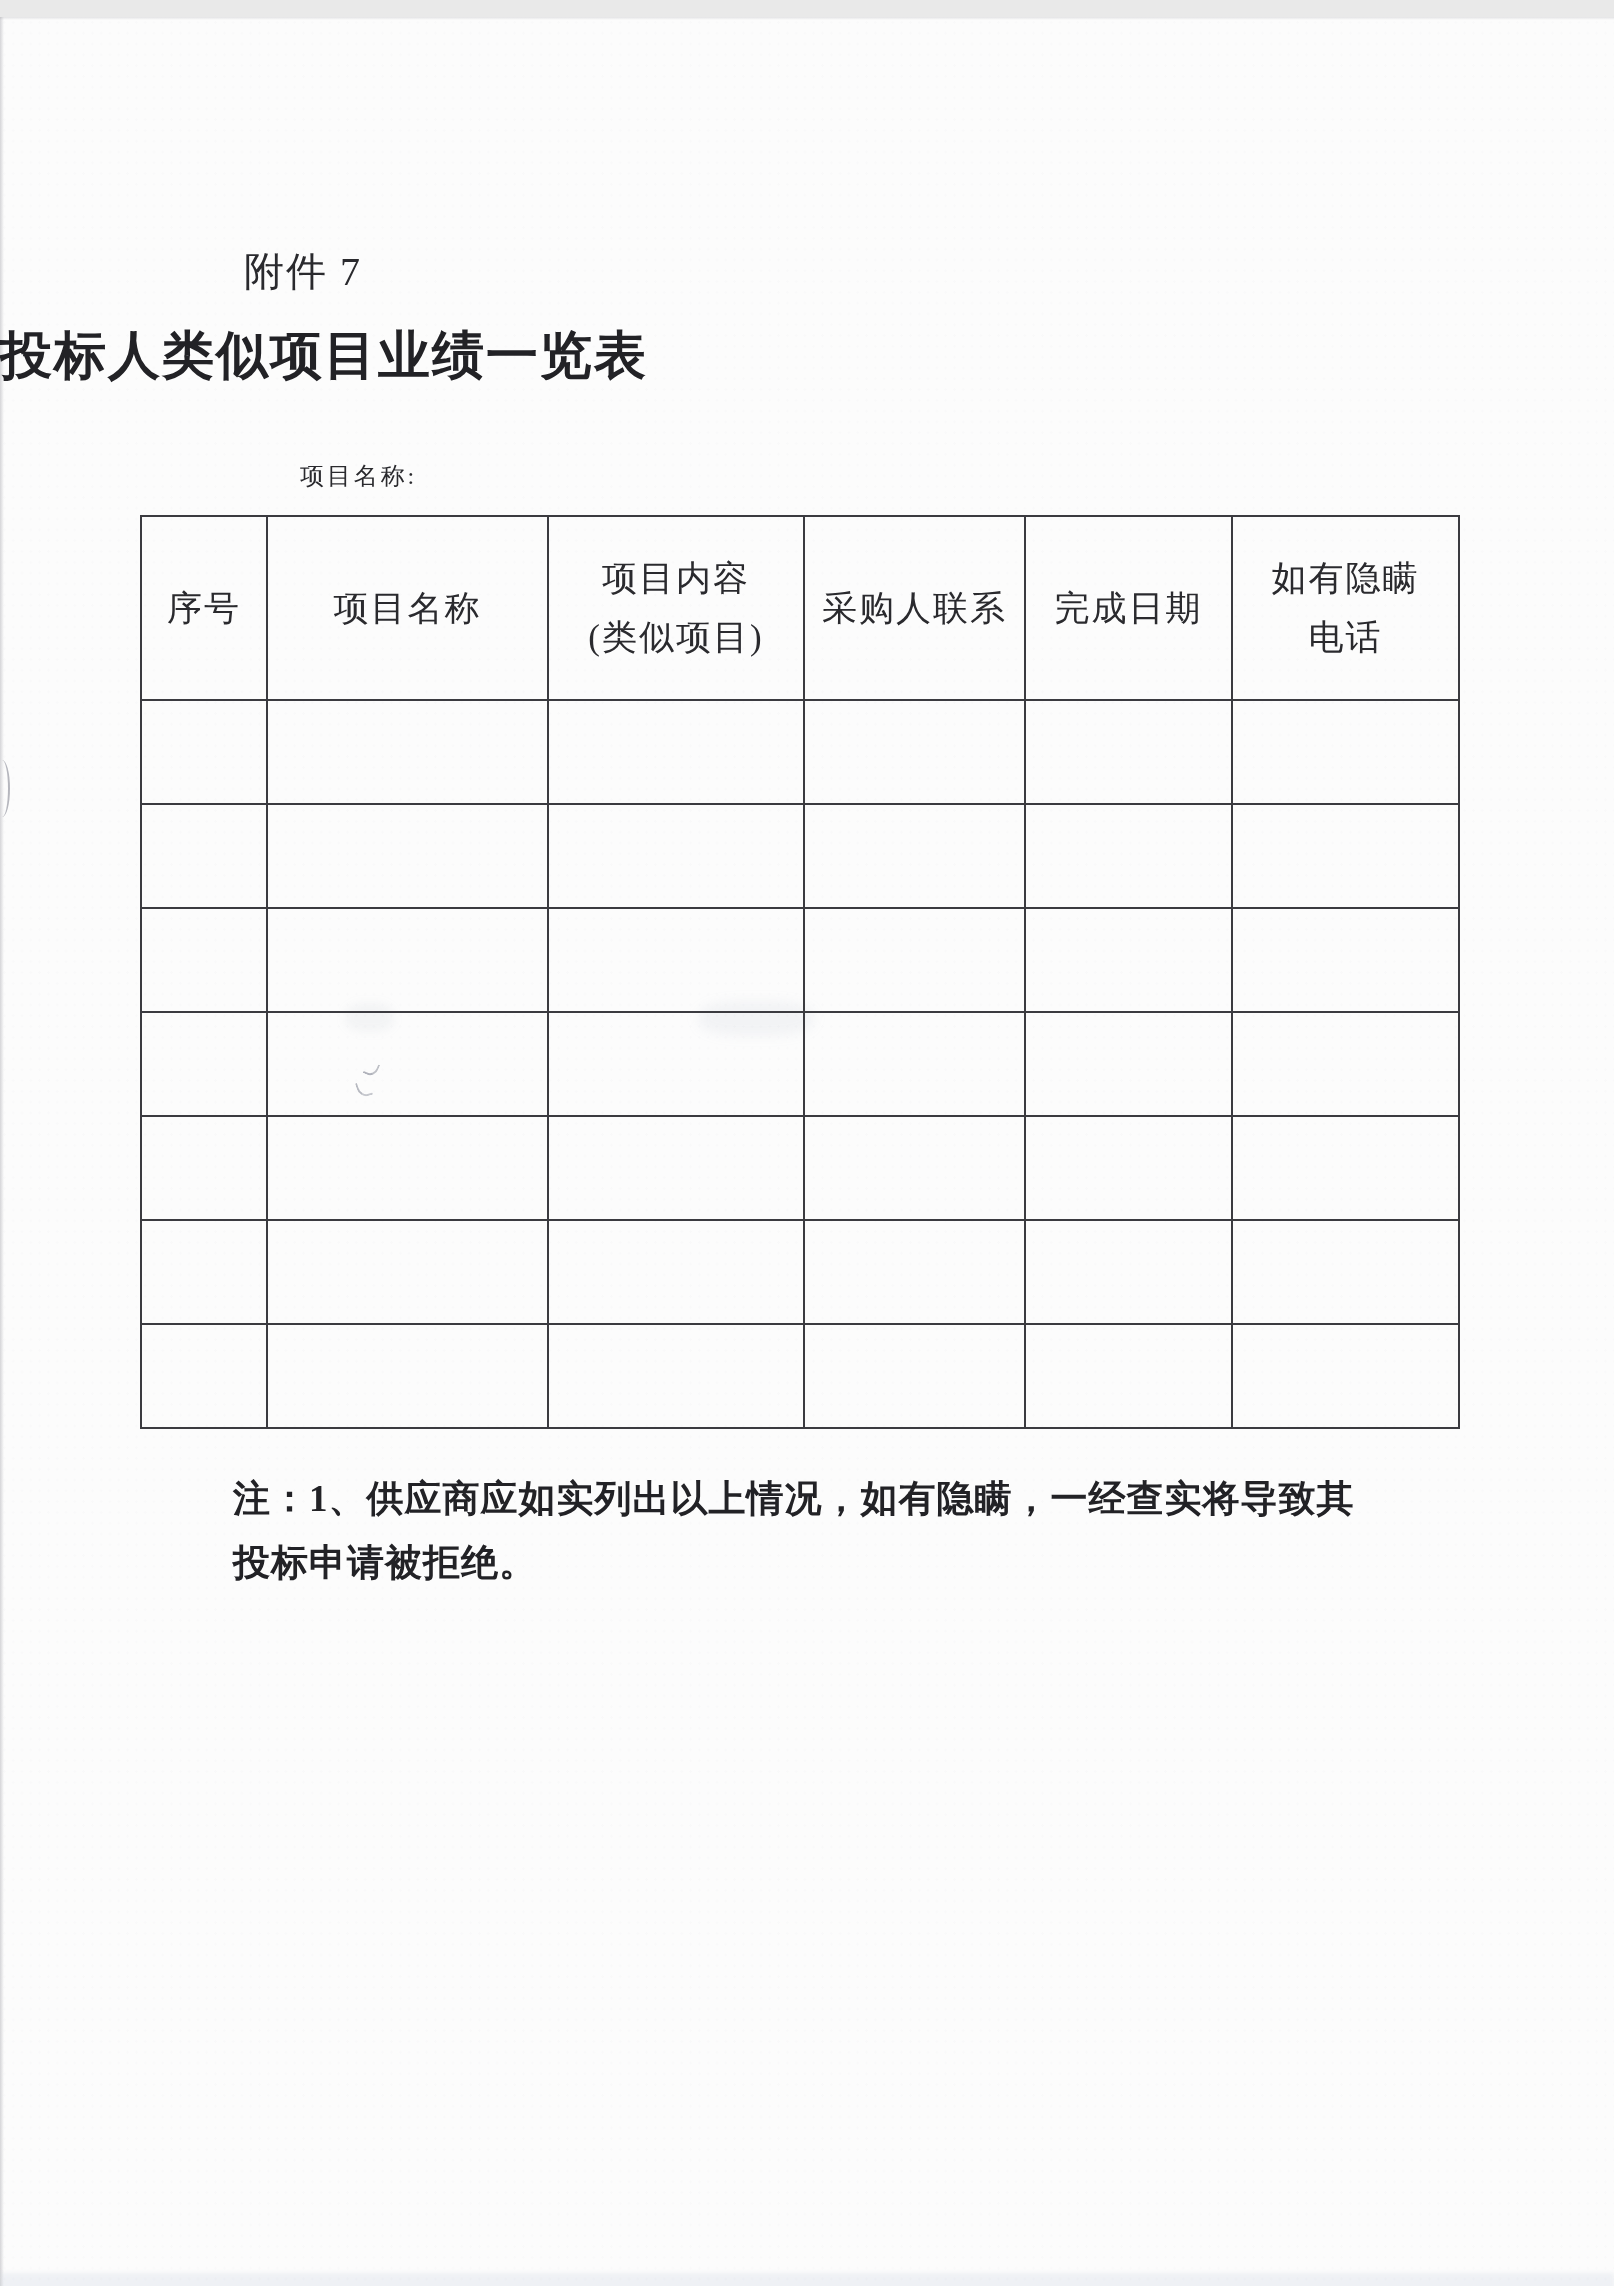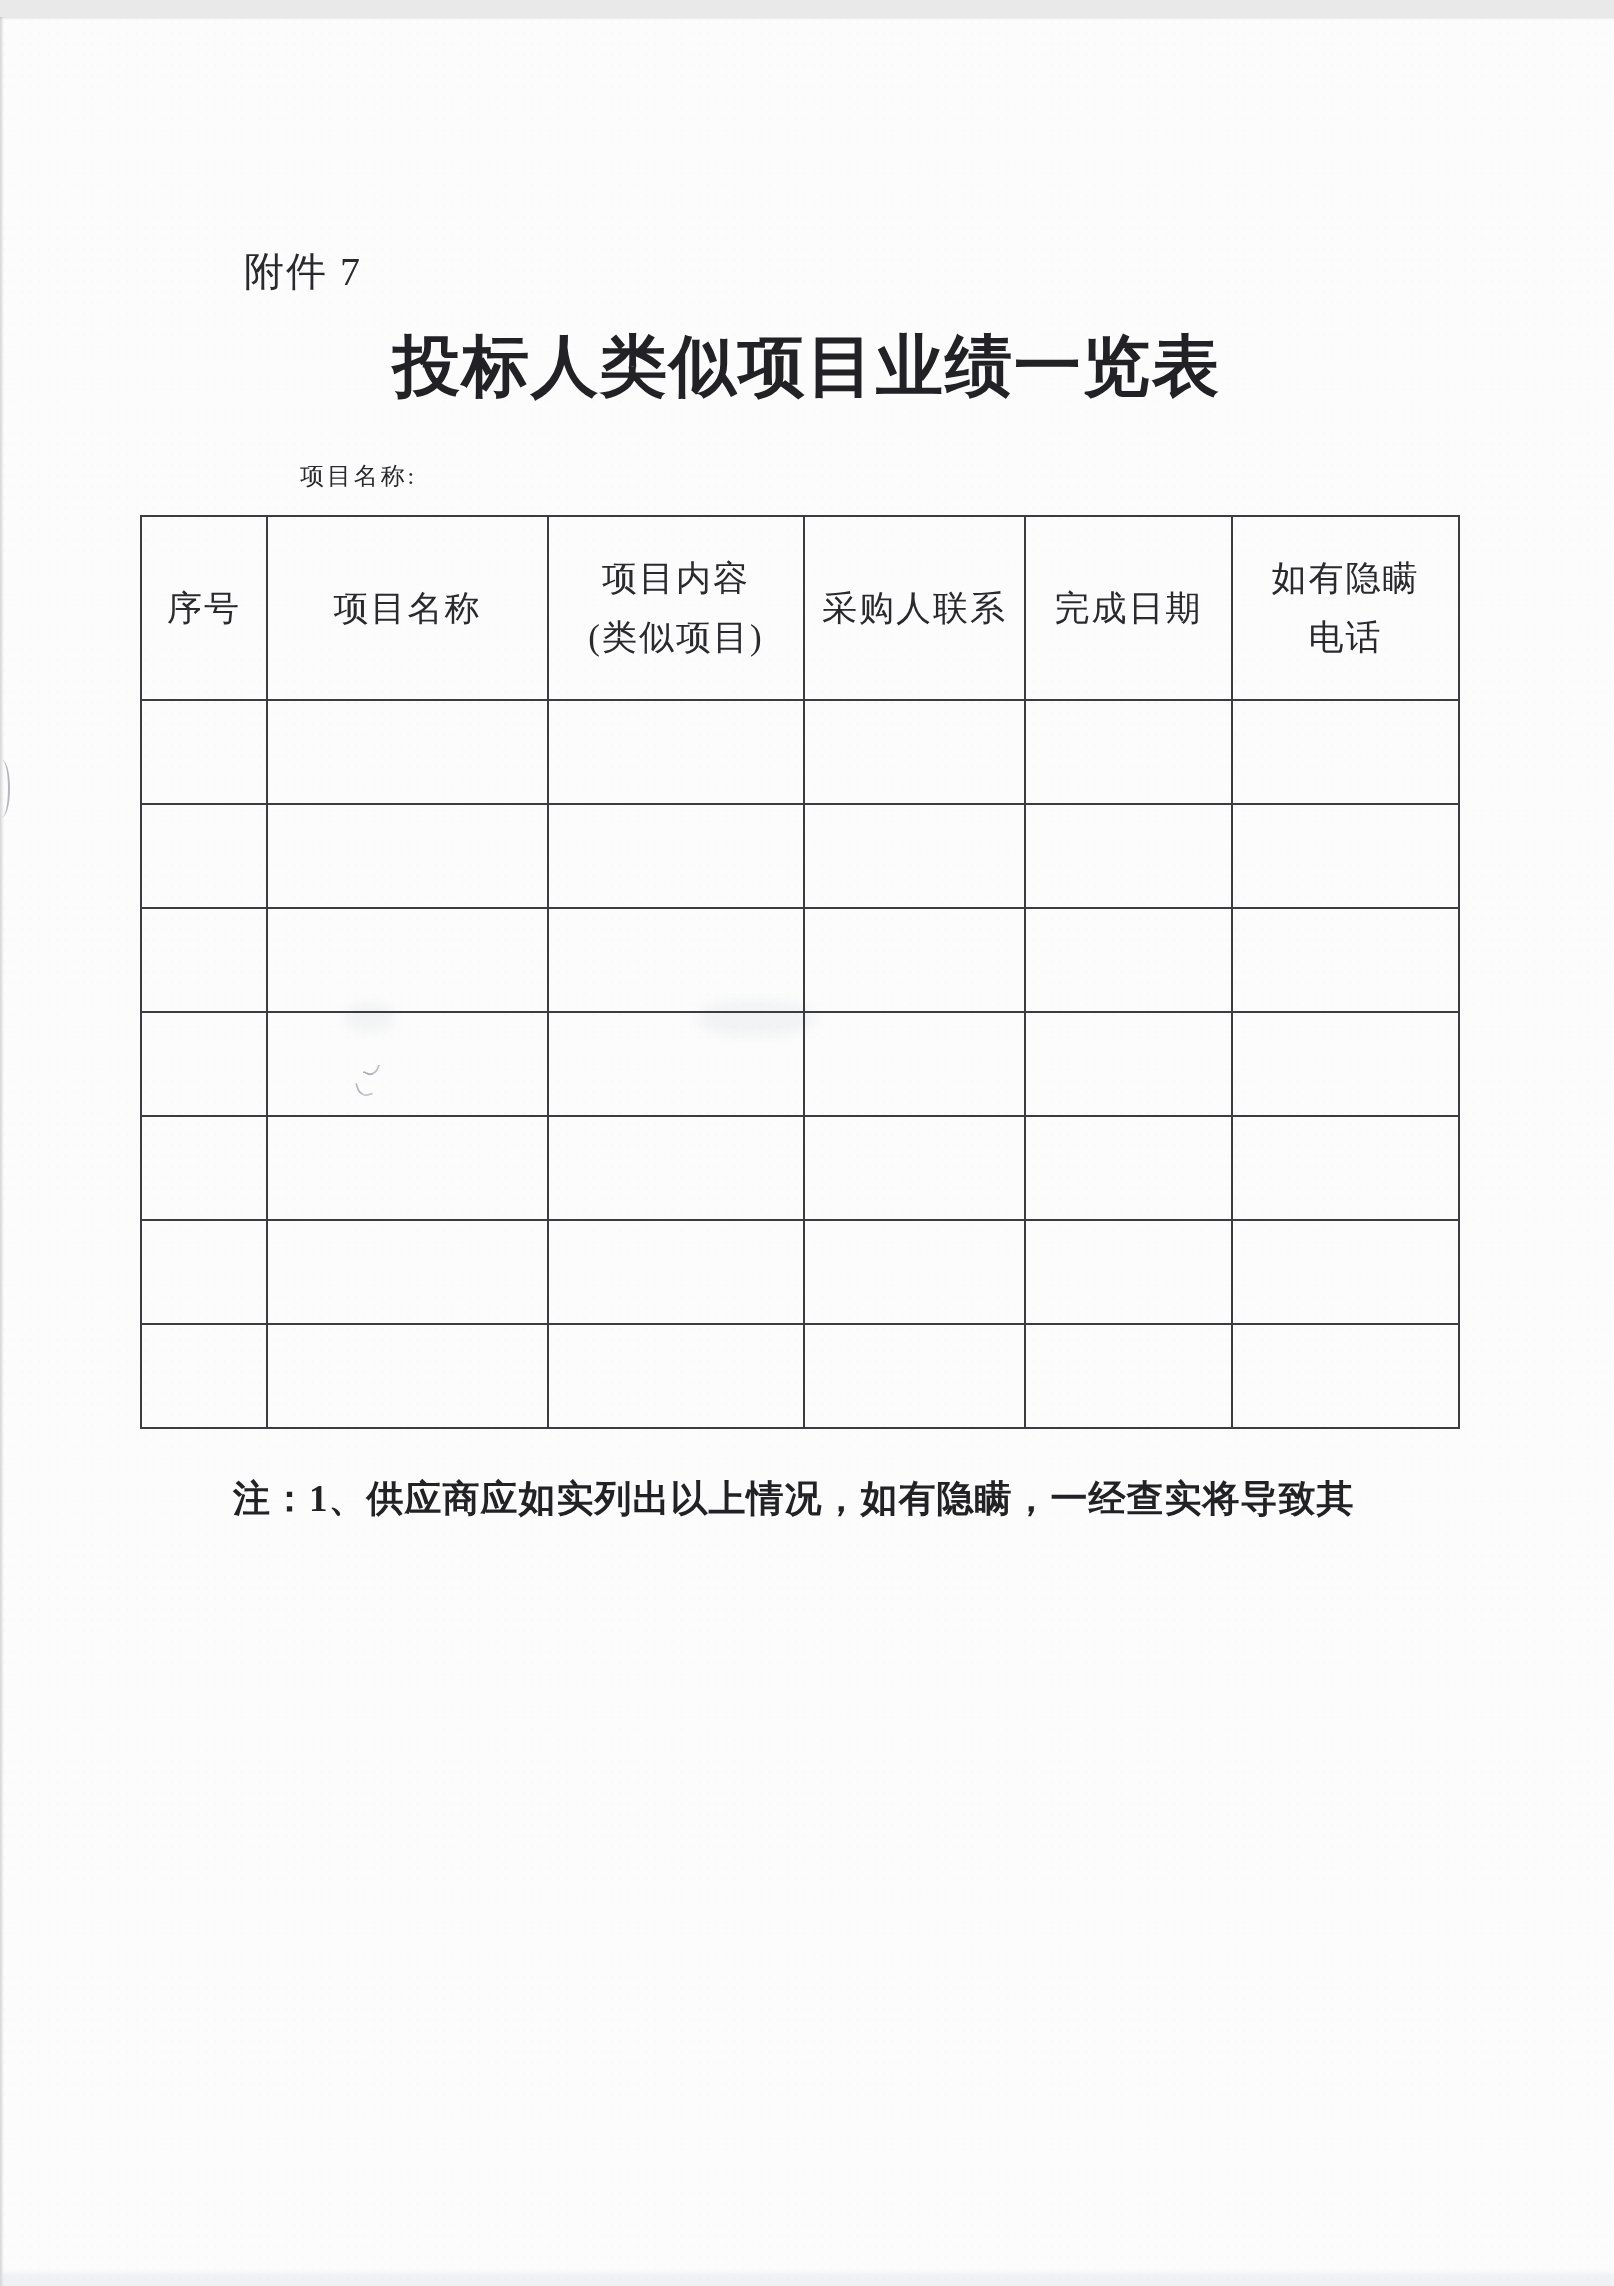--- a/index.html
+++ b/index.html
@@ -60,22 +60,21 @@
     transform: rotate(-18deg); border-radius: 0 0 0 70%;
   }
 
   .attachment-label {
     position: absolute; left: 244px; top: 227px;
     font-size: 40px; letter-spacing: 2px;
     font-family: "Liberation Serif", serif;
   }
   .doc-title {
     position: absolute; left: 0; top: 304px; width: 100%;
-    text-align: center;
-    font-size: 67px; font-weight: 700; letter-spacing: 2px;
+    font-size: 52px; font-weight: 700; letter-spacing: 2px;
     font-family: "Liberation Sans", sans-serif;
     color: #222226;
   }
   .project-name-label {
     position: absolute; left: 300px; top: 443px;
     font-size: 24px; letter-spacing: 2.9px;
   }
 
   .perf-table {
     position: absolute; left: 140px; top: 498px;
@@ -219,15 +218,16 @@
           <td></td>
           <td></td>
           <td></td>
           <td></td>
           <td></td>
         </tr>
     </tbody>
   </table>
 
   <div class="note-line note-1a">注：1、供应商应如实列出以上情况，如有隐瞒，一经查实将导致其</div>
+  <div class="note-line note-1b">投标申请被拒绝。</div>
 
 </div>
 
 
 </body></html>

